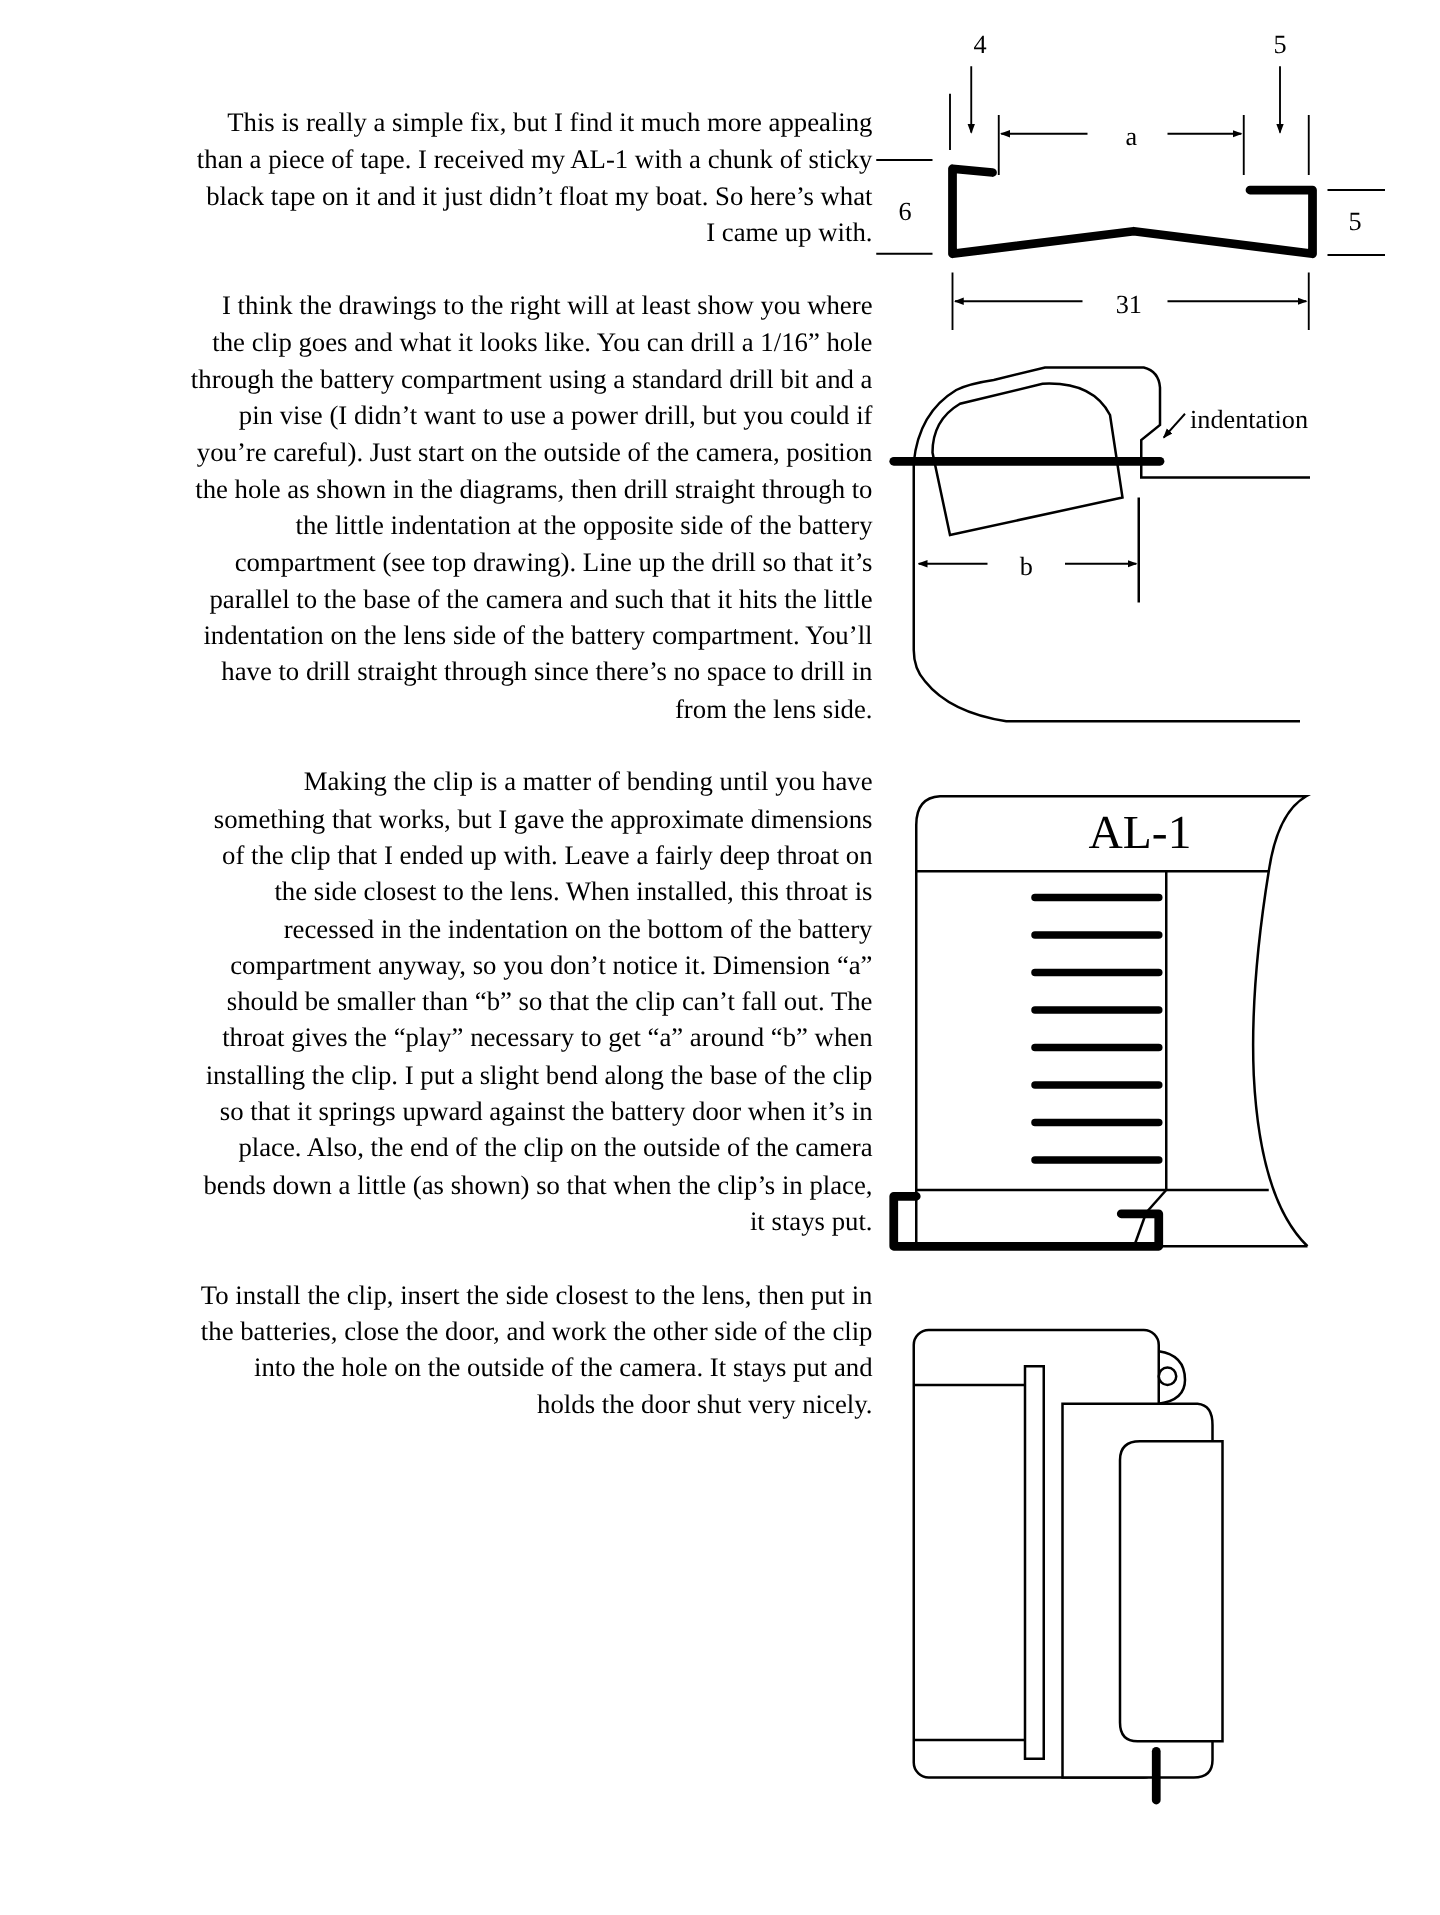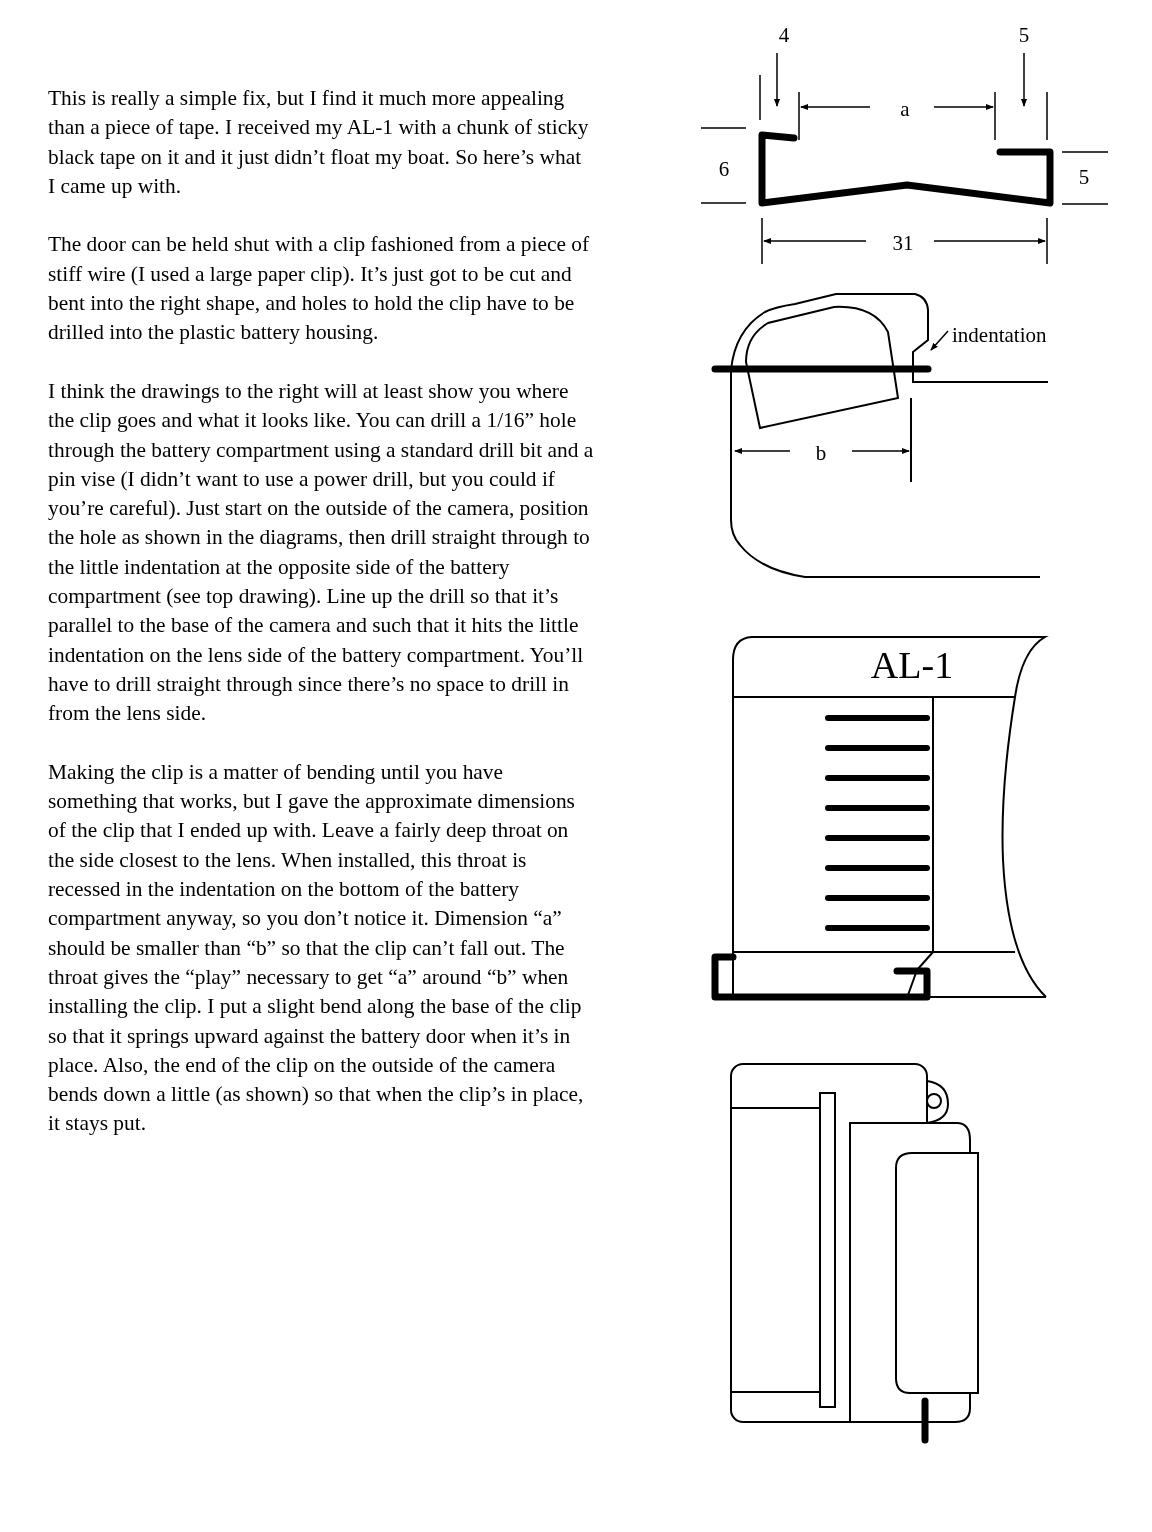--- a/index.html
+++ b/index.html
@@ -1,34 +1,30 @@
 <!DOCTYPE html>
 <html><head>
 <meta charset="utf-8">
 <style>
   html, body { margin: 0; padding: 0; background: #ffffff; }
   body { width: 1152px; height: 1532px; position: relative; overflow: hidden;
          font-family: "Liberation Serif", "DejaVu Serif", serif; color: #000; }
   .text-col { position: absolute; left: 48px; top: 84px; width: 650px; }
-  .para { font-size: 21.4px; line-height: 29.3px; margin: 0 0 29.3px 0; white-space: pre-line; }
+  .para { font-size: 21.4px; line-height: 29.3px; margin: 0 0 29.3px 0; white-space: pre-line; text-align: right; }
   svg { position: absolute; overflow: visible; }
   svg text { font-family: "Liberation Serif", "DejaVu Serif", serif; fill: #000; }
 </style>
 </head>
 <body>
 
 <div class="text-col">
   <p class="para">This is really a simple fix, but I find it much more appealing
 than a piece of tape. I received my AL-1 with a chunk of sticky
 black tape on it and it just didn’t float my boat.  So here’s what
 I came up with.</p>
-  <p class="para">The door can be held shut with a clip fashioned from a piece of
-stiff wire (I used a large paper clip).  It’s just got to be cut and
-bent into the right shape, and holes to hold the clip have to be
-drilled into the plastic battery housing.</p>
   <p class="para">I think the drawings to the right will at least show you where
 the clip goes and what it looks like.  You can drill a 1/16” hole
 through the battery compartment using a standard drill bit and a
 pin vise (I didn’t want to use a power drill, but you could if
 you’re careful).  Just start on the outside of the camera, position
 the hole as shown in the diagrams, then drill straight through to
 the little indentation at the opposite side of the battery
 compartment (see top drawing).  Line up the drill so that it’s
 parallel to the base of the camera and such that it hits the little
 indentation on the lens side of the battery compartment.  You’ll
@@ -40,20 +36,24 @@
 the side closest to the lens. When installed, this throat is
 recessed in the indentation on the bottom of the battery
 compartment anyway, so you don’t notice it.  Dimension “a”
 should be smaller than “b” so that the clip can’t fall out.  The
 throat gives the “play” necessary to get “a” around “b” when
 installing the clip.  I put a slight bend along the base of the clip
 so that it springs upward against the battery door when it’s in
 place.  Also, the end of the clip on the outside of the camera
 bends down a little (as shown) so that when the clip’s in place,
 it stays put.</p>
+  <p class="para">To install the clip, insert the side closest to the lens, then put in
+the batteries, close the door, and work the other side of the clip
+into the hole on the outside of the camera.  It stays put and
+holds the door shut very nicely.</p>
 </div>
 
 <svg style="left:0;top:0;" width="1152" height="300">
   <defs>
     <marker id="arr" markerWidth="8" markerHeight="8" refX="7" refY="4" orient="auto" markerUnits="userSpaceOnUse">
       <path d="M0,1 L8,4 L0,7 Z" fill="#000"></path>
     </marker>
   </defs>
   <text x="784" y="42" font-size="21" text-anchor="middle">4</text>
   <text x="1024" y="42" font-size="21" text-anchor="middle">5</text>

